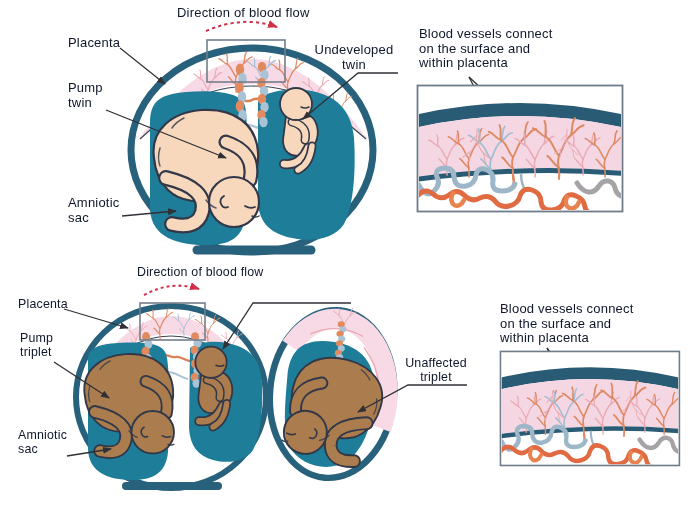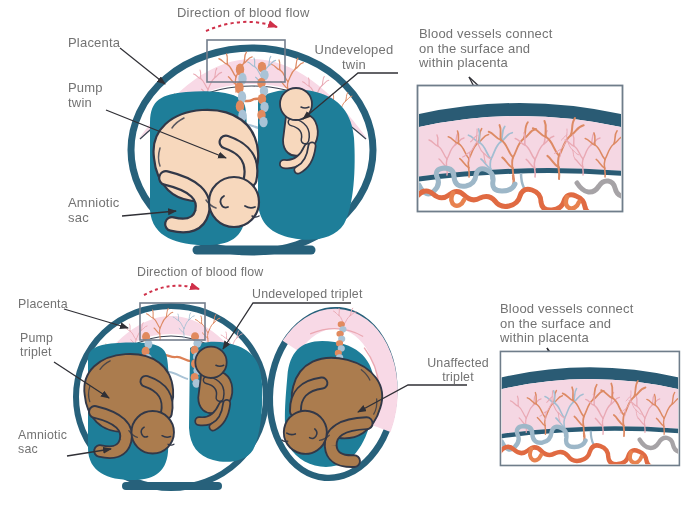--- a/index.html
+++ b/index.html
@@ -1,19 +1,19 @@
 <!DOCTYPE html>
 <html><head>
 <meta charset="utf-8">
 <style>
   html,body{margin:0;padding:0;background:#fff;}
   .stage{position:relative;width:700px;height:509px;background:#fff;overflow:hidden;
          font-family:"Liberation Sans",sans-serif;color:#3b3b41;}
   .stage svg.art{position:absolute;left:0;top:0;}
-  .lbl{position:absolute;font-size:13px;line-height:1.12;letter-spacing:.2px;color:#737373;white-space:nowrap;}
+  .lbl{position:absolute;font-size:13px;line-height:1.12;letter-spacing:.2px;color:#0f172a;white-space:nowrap;}
   .lbl span{display:block;}
   .lbl.small{font-size:12.4px;}
   .lbl.right{text-align:center;}
 </style>
 </head>
 <body>
 
 <div class="stage">
 
 <svg class="art" width="700" height="509" viewBox="0 0 700 509">
@@ -213,24 +213,21 @@
   <span>Placenta</span>
 </div>
 <div class="lbl small" style="left:20px;top:332px;">
   <span>Pump</span>
   <span>triplet</span>
 </div>
 <div class="lbl small" style="left:18px;top:429px;">
   <span>Amniotic</span>
   <span>sac</span>
 </div>
-<div class="lbl small" style="left:252px;top:288px;">
-  <span>Undeveloped triplet</span>
-</div>
-<div class="lbl small right" style="left:427px;top:357px;width:62px;">
+<div class="lbl small right" style="left:405px;top:357px;width:62px;">
   <span>Unaffected</span>
   <span>triplet</span>
 </div>
 <div class="lbl" style="left:500px;top:302px;">
   <span>Blood vessels connect</span>
   <span>on the surface and</span>
   <span>within placenta</span>
 </div>
 
 </div>

